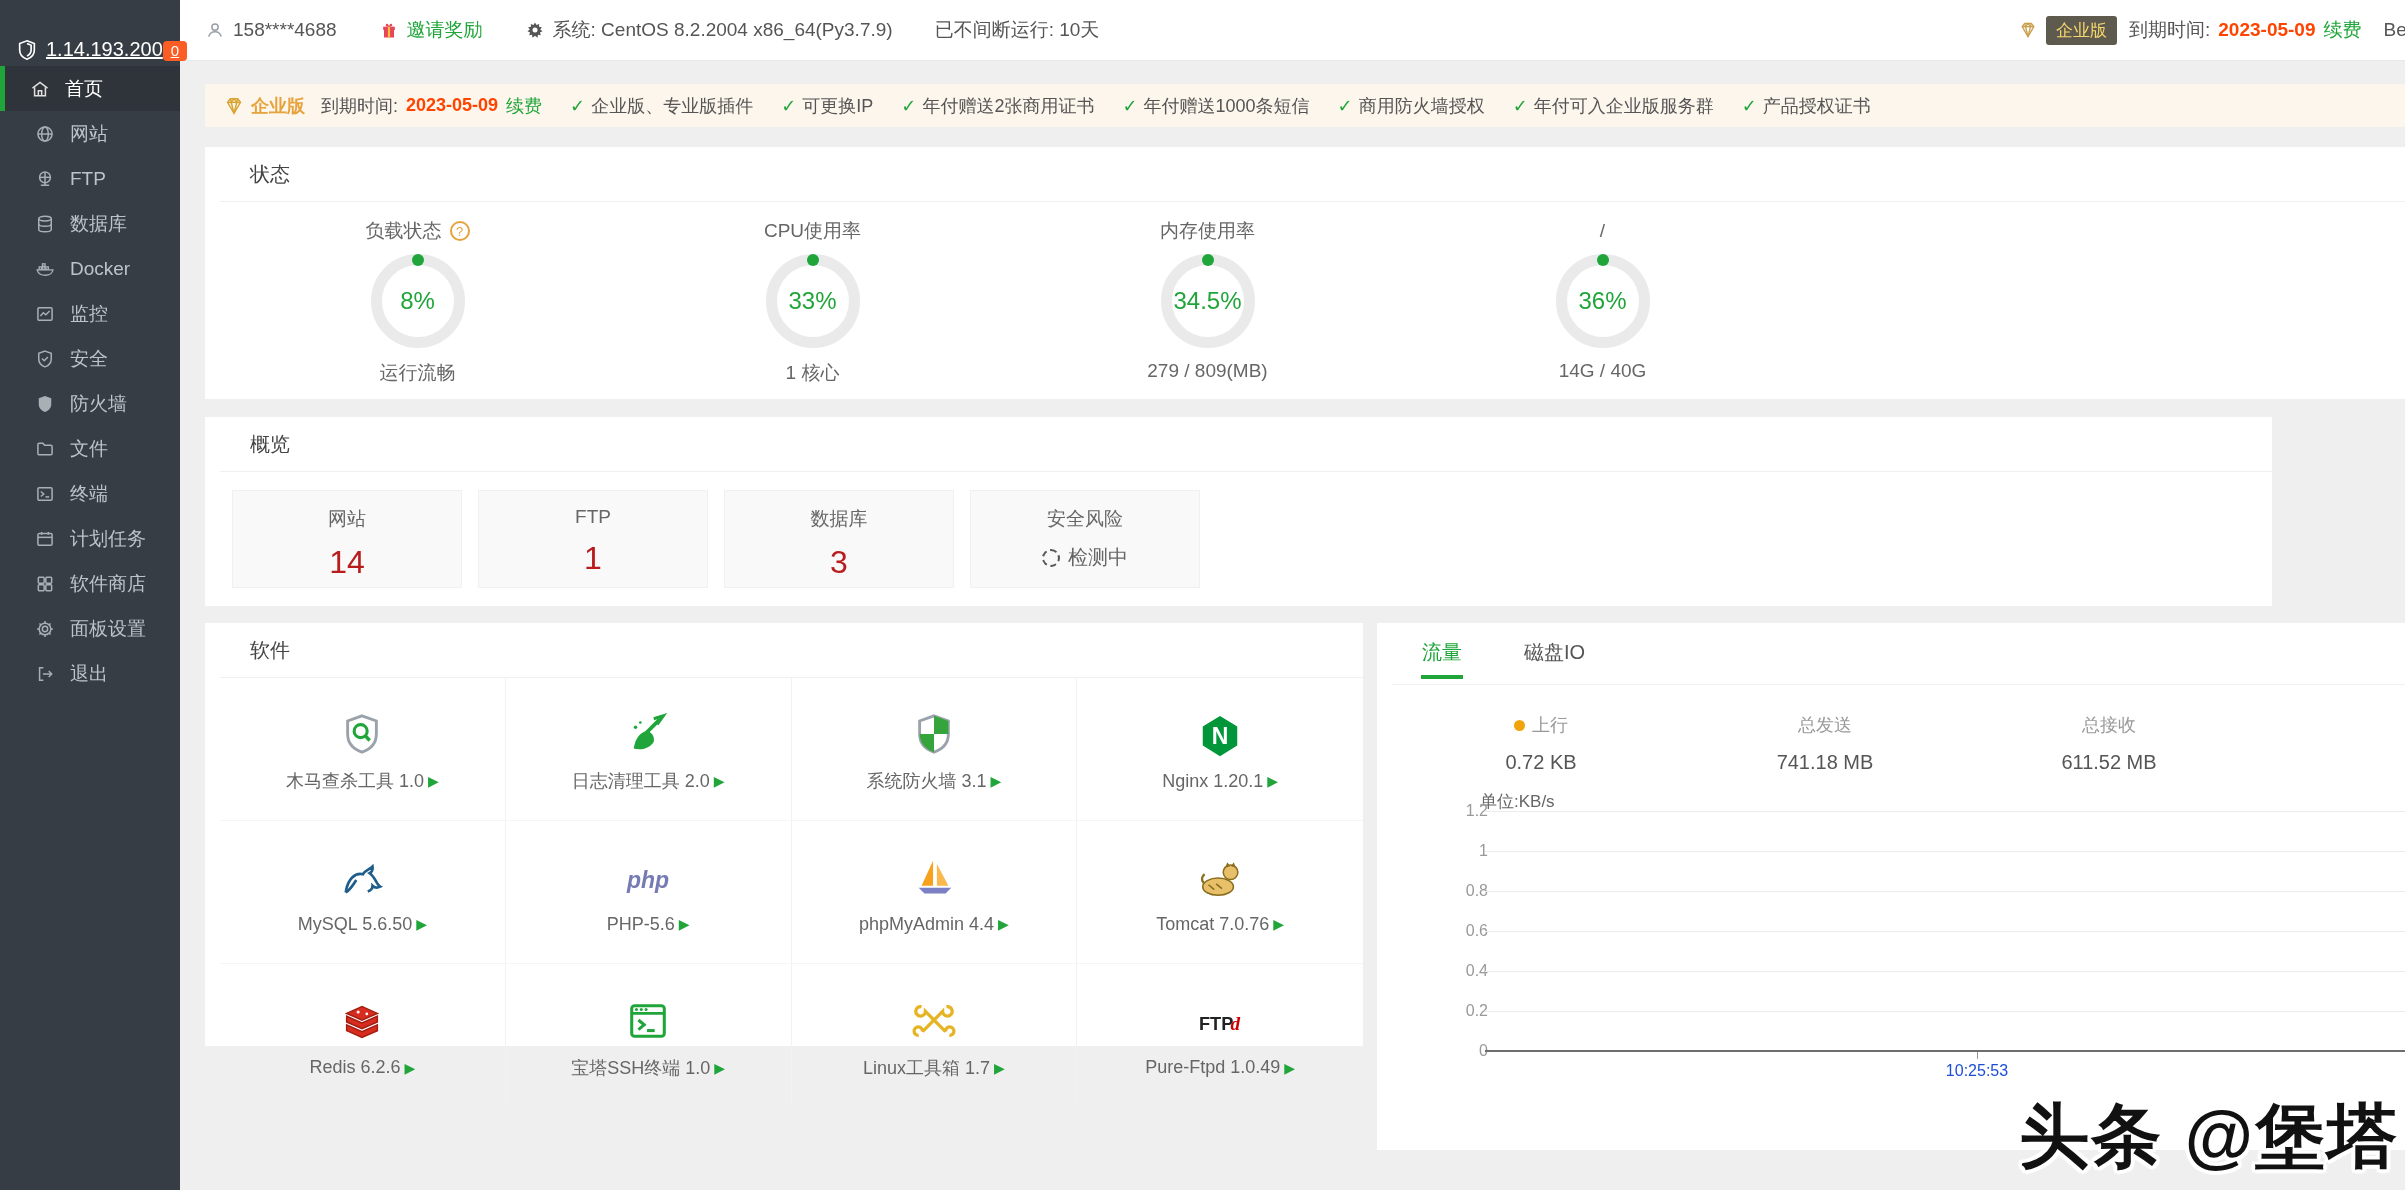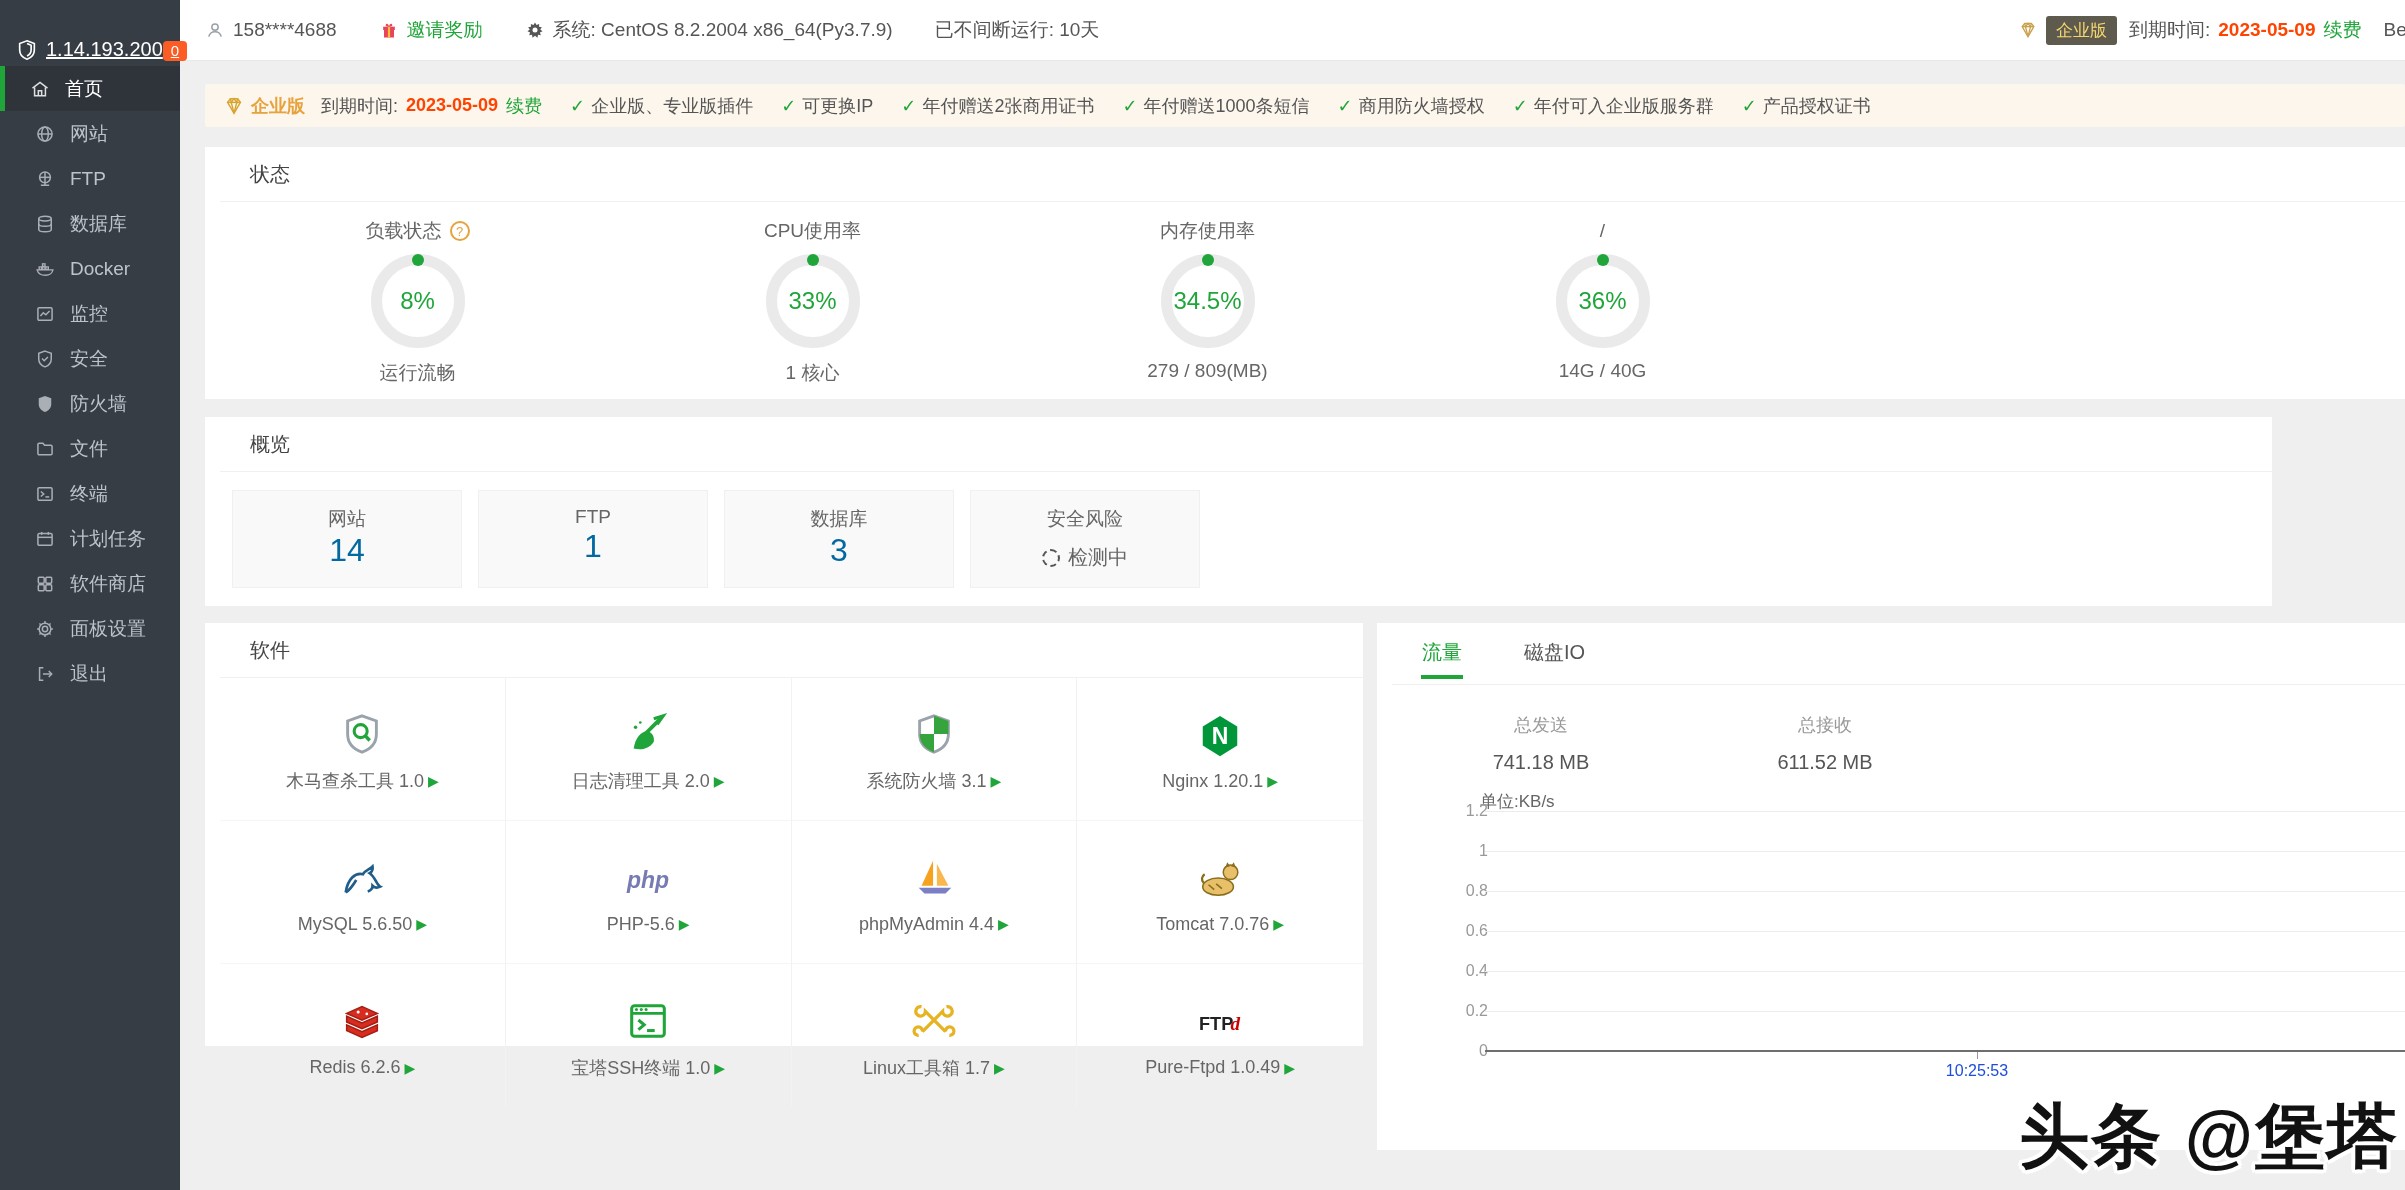--- a/index.html
+++ b/index.html
@@ -45,21 +45,21 @@
   .gauge-title { font-size:19px; color:#666; height:26px; display:flex; align-items:center; justify-content:center; }
   .help-ico { display:inline-block; width:20px; height:20px; line-height:18px; border:2px solid #e6a23c; color:#e6a23c; border-radius:50%; font-size:13px; margin-left:8px; cursor:pointer; }
   .ring { position:relative; width:94px; height:94px; margin:10px auto 0; border:11px solid #eaeaea; border-radius:50%; display:flex; align-items:center; justify-content:center; }
   .ring::before { content:""; position:absolute; top:-11px; left:50%; transform:translateX(-50%); width:12px; height:12px; border-radius:50%; background:#20a53a; }
   .ring-val { color:#20a53a; font-size:24px; }
   .gauge-sub { margin-top:12px; font-size:19px; color:#666; }
   
   .cards { display:flex; padding:18px 0 0 12px; }
   .card { width:230px; height:98px; background:#f9f9f9; border:1px solid #f0f0f0; margin-right:16px; text-align:center; cursor:pointer; }
   .card-label { margin-top:15px; font-size:19px; color:#666; }
-  .card-value { margin-top:0; font-size:32px; color:#0369a1; }
+  .card-value { margin-top:12px; font-size:32px; color:#b91c1c; }
   .card-loading { margin-top:12px; font-size:20px; color:#666; display:flex; align-items:center; justify-content:center; }
   .spinner { width:18px; height:18px; border-radius:50%; border:2px dashed #555; margin-right:8px; animation:spin 1.4s linear infinite; }
   @keyframes spin { to { transform:rotate(360deg);} }
   
   .soft-grid { display:grid; grid-template-columns:repeat(4,1fr); }
   .soft-cell { height:143px; border-right:1px solid #f2f2f2; border-bottom:1px solid #f5f5f5; display:flex; flex-direction:column; align-items:center; justify-content:center; cursor:pointer; }
   .soft-cell:nth-child(4n) { border-right:none; }
   .soft-cell:nth-child(n+9) { border-bottom:none; }
   .soft-ico { height:52px; display:flex; align-items:flex-end; }
   .soft-ico svg { width:46px; height:46px; }
@@ -529,20 +529,27 @@
 </div>
 
 <div class="panel" id="monitor-panel">
   <div class="tabbar">
     <div class="tab active">流量</div>
     <div class="tab">磁盘IO</div>
   </div>
   <div class="stats">
     <div class="stat">
       <div class="stat-label">
+          <span class="dot dot-up"></span>
+          <span>上行</span>
+        </div>
+      <div class="stat-value">0.72 KB</div>
+    </div>
+    <div class="stat">
+      <div class="stat-label">
           <span>总发送</span>
         </div>
       <div class="stat-value">741.18 MB</div>
     </div>
     <div class="stat">
       <div class="stat-label">
           <span>总接收</span>
         </div>
       <div class="stat-value">611.52 MB</div>
     </div>

